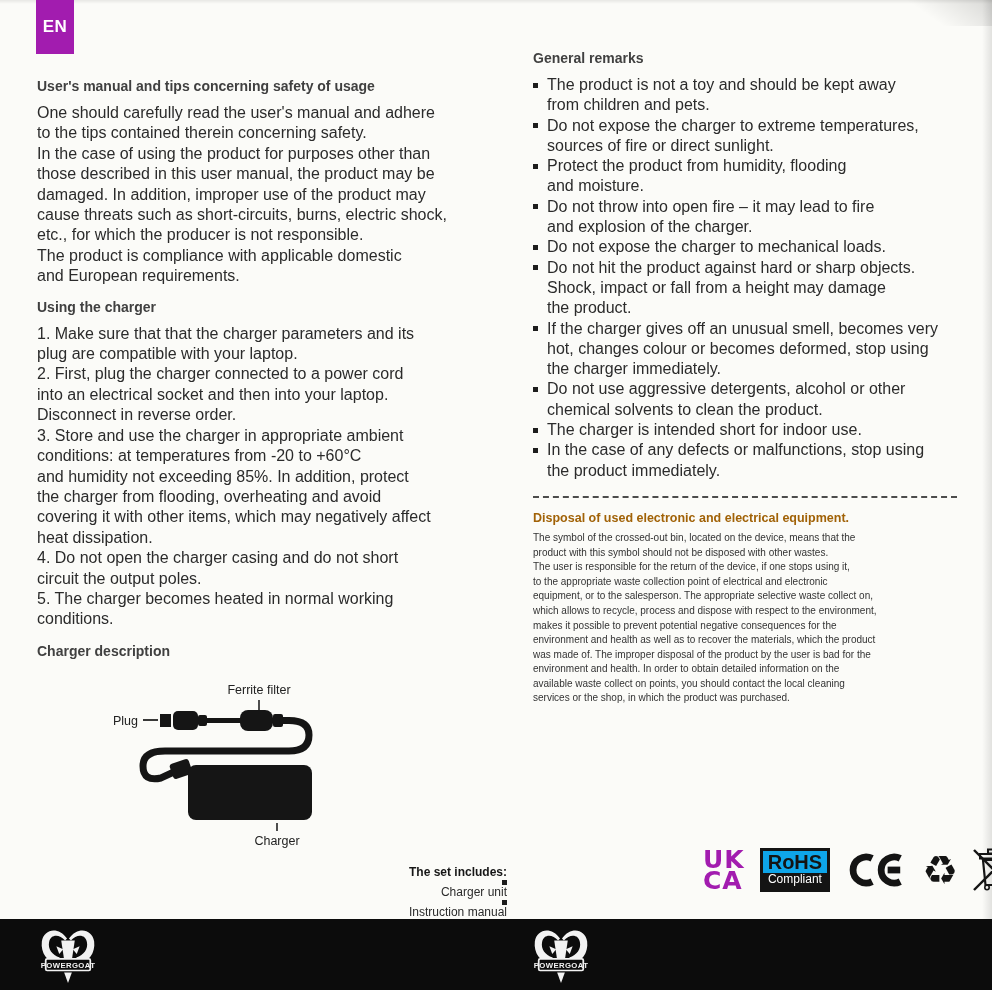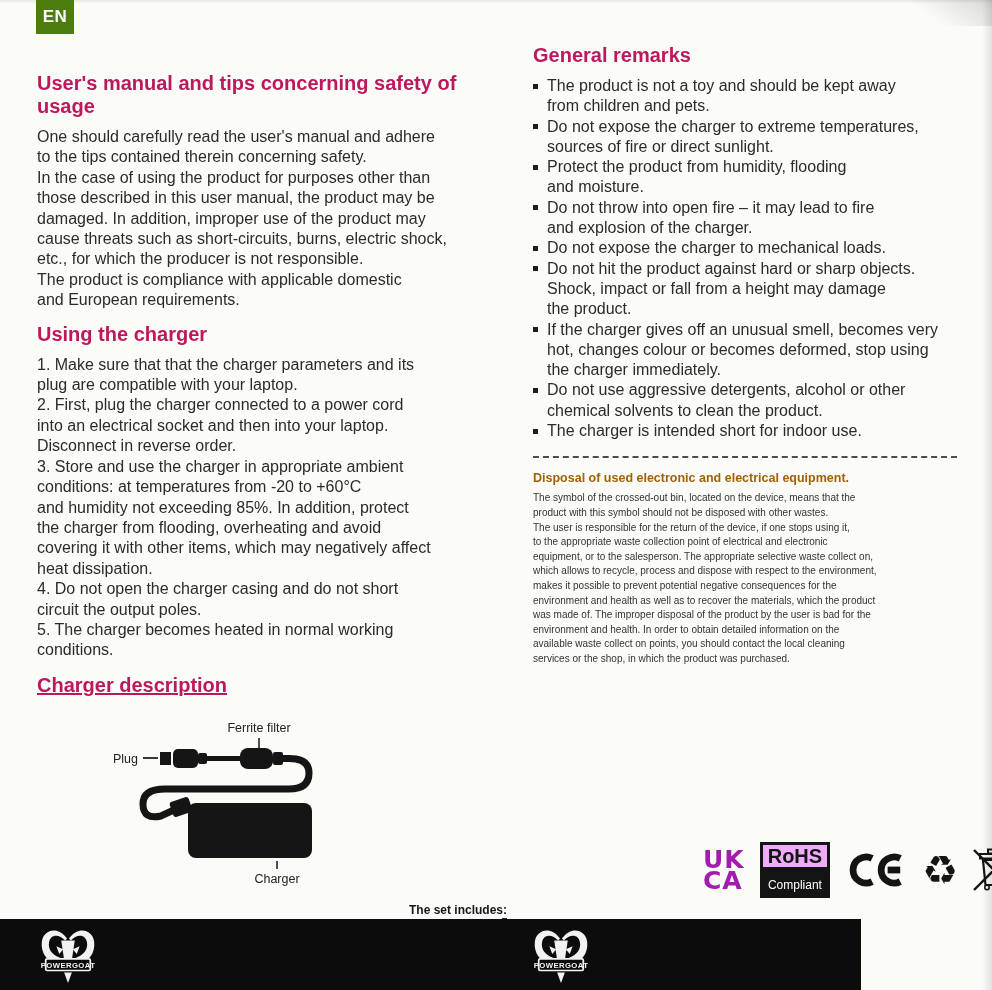--- a/index.html
+++ b/index.html
@@ -14,35 +14,35 @@
   }
   
   .shade-right { position:absolute; right:0; top:0; width:10px; height:100%;
     background:linear-gradient(to left, rgba(0,0,0,0.10), rgba(0,0,0,0)); pointer-events:none; }
   .shade-tr { position:absolute; right:0; top:0; width:120px; height:26px;
     background:linear-gradient(215deg, rgba(0,0,0,0.14), rgba(0,0,0,0) 55%); pointer-events:none; }
   .shade-top { position:absolute; left:0; top:0; width:100%; height:4px;
     background:linear-gradient(to bottom, rgba(0,0,0,0.08), rgba(0,0,0,0)); pointer-events:none; }
 
   .en-badge {
-    position:absolute; left:36px; top:0; width:38px; height:34px;
-    background:#4d7c0f; color:#fff;
+    position:absolute; left:36px; top:0; width:38px; height:54px;
+    background:#a21caf; color:#fff;
     display:flex; align-items:center; justify-content:center;
     font-weight:bold; font-size:17px; letter-spacing:0.5px;
   }
 
   .col-left  { position:absolute; left:37px;  top:64px; width:470px; }
   .col-right { position:absolute; left:533px; top:36px; width:436px; }
 
   .section-title {
-    font-size:20px; font-weight:700; color:#be185d;
-    margin:8px 0 9px 0;
+    font-size:14px; font-weight:700; color:#404040;
+    margin:14px 0 9px 0;
   }
   .mt1 { margin-top:12px; }
-  .mt2 { margin-top:13px;text-decoration:underline; }
+  .mt2 { margin-top:13px; }
   .body-text {
     font-size:16px; line-height:20.4px; margin:0;
     white-space:pre-line; color:#2b2b2b;
   }
 
   ul.remarks { list-style:none; margin:0; padding:0; }
   ul.remarks li { display:flex; gap:9px; }
   ul.remarks li + li { margin-top:0px; }
   .sq { width:5px; height:5px; background:#1d1d1d; margin-top:7.5px; flex:none; }
   ul.remarks li span { font-size:16px; line-height:20.3px; white-space:pre-line; }
@@ -57,26 +57,26 @@
 
   .set-row { display:flex; align-items:flex-end; margin-top:11px; font-size:12px;flex-direction:column; }
   .set-label { font-weight:700; color:#161616; }
   .set-item { margin-left:12px; }
   .set-row .sq { margin:1px 0 0 12px; }
 
   .certs { position:absolute; left:703px; top:845px; height:50px;
     display:flex; align-items:center; gap:15px; }
   .ukca { font-weight:700; font-size:25px; line-height:0.84; letter-spacing:1px;
     color:#a21caf; font-family:"DejaVu Sans", sans-serif; }
-  .rohs { border:3px solid #141414; text-align:center; background:#f0abfc; }
+  .rohs { border:3px solid #141414; text-align:center; background:#0ea5e9; }
   .rohs-top { font-size:20px; font-weight:700; padding:0 5px; color:#141414; line-height:1.1; }
-  .rohs-bottom { background:#141414; color:#fff; font-size:12px; padding:12px 3px 2px 3px; line-height:1.15; }
+  .rohs-bottom { background:#141414; color:#fff; font-size:12px; padding:0 3px 2px 3px; line-height:1.15; }
   .recycle-glyph { font-family:"DejaVu Sans", sans-serif; font-size:40px; line-height:1; color:#141414; }
 
-  .footer-bar { position:absolute; left:0; bottom:0; width:861px; height:71px; background:#0c0c0c; }
+  .footer-bar { position:absolute; left:0; bottom:0; width:992px; height:71px; background:#0c0c0c; }
   .brand-logo { position:absolute; top:4px; }
   .brand-logo.l1 { left:37px; }
   .brand-logo.l2 { left:530px; }
   .brand-logo text { font-family:"Liberation Sans", sans-serif; }
 </style>
 </head>
 <body>
 
 <div class="shade-top"></div>
 <div class="shade-right"></div>
@@ -191,20 +191,25 @@
       </li>
     <li>
         <span class="sq"></span>
         <span>Do not use aggressive detergents, alcohol or other
 chemical solvents to clean the product.</span>
       </li>
     <li>
         <span class="sq"></span>
         <span>The charger is intended short for indoor use.</span>
       </li>
+    <li>
+        <span class="sq"></span>
+        <span>In the case of any defects or malfunctions, stop using
+the product immediately.</span>
+      </li>
   </ul>
 
   <hr class="dashed-sep">
 
   <h3 class="disposal-title">Disposal of used electronic and electrical equipment.</h3>
   <p class="disposal-body">The symbol of the crossed-out bin, located on the device, means that the
 product with this symbol should not be disposed with other wastes.
 The user is responsible for the return of the device, if one stops using it,
 to the appropriate waste collection point of electrical and electronic
 equipment, or to the salesperson. The appropriate selective waste collect on,

